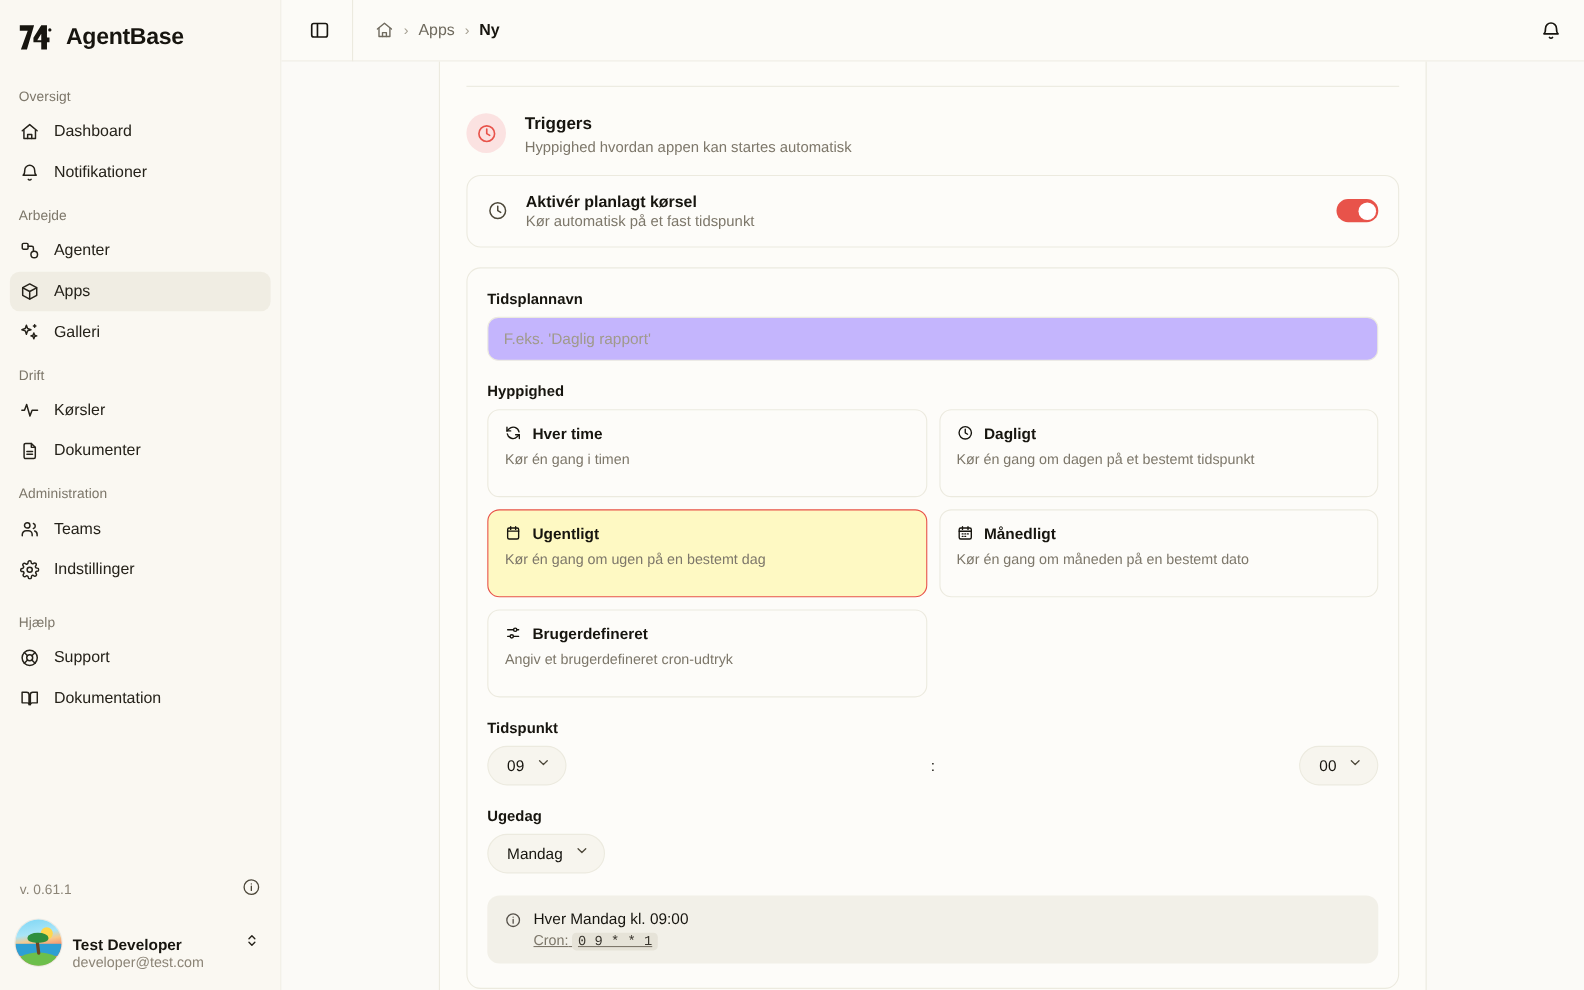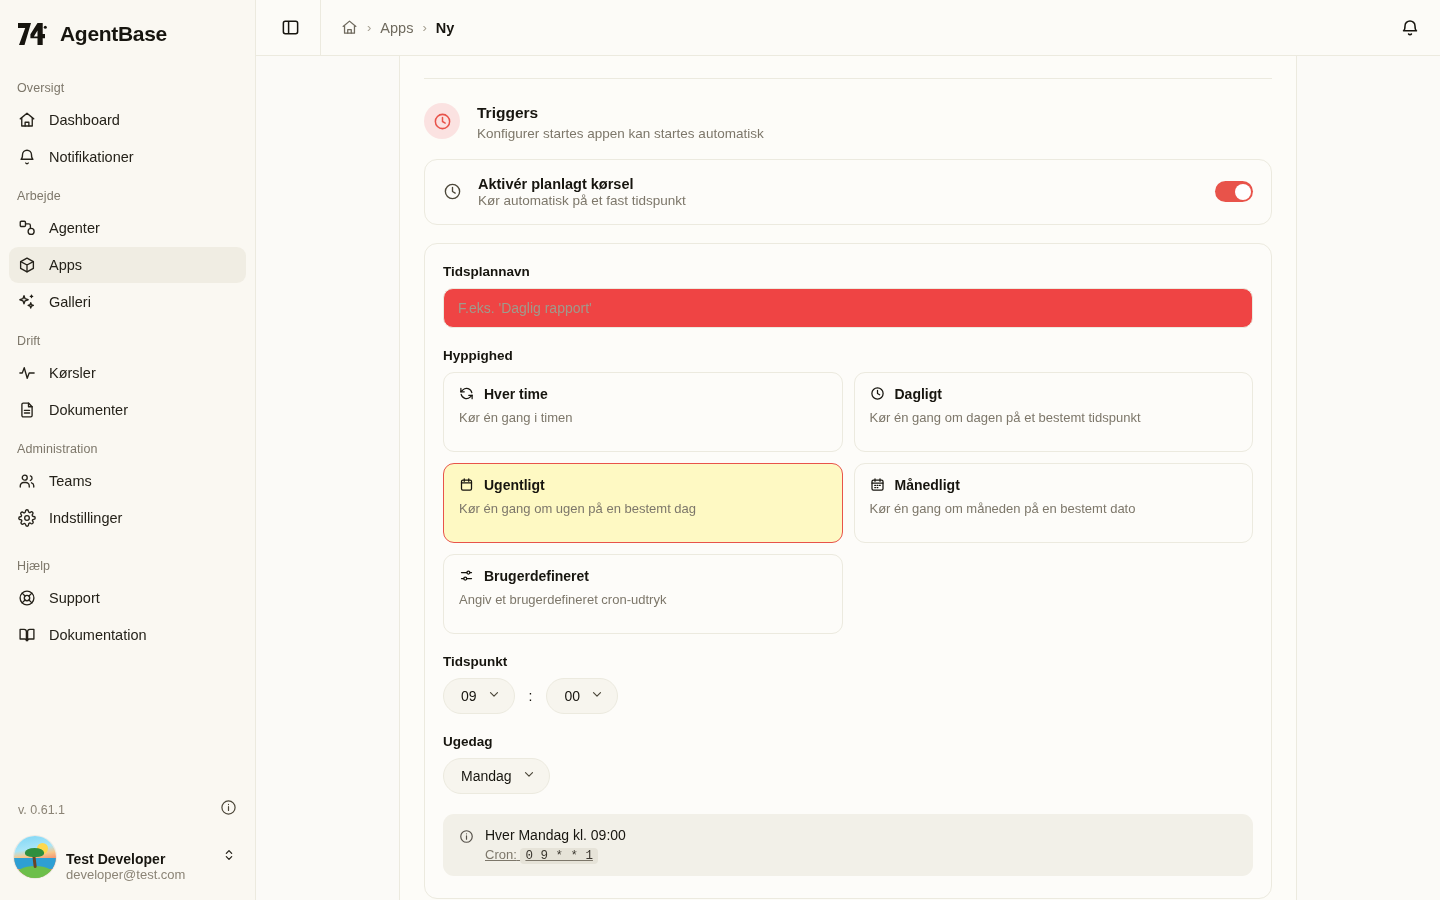--- a/index.html
+++ b/index.html
@@ -164,21 +164,21 @@
     border: 1px solid #eceadf; border-radius: 13px;
     background: #fdfcf9; padding: 20px 18px 22px 18px;
     margin-top: 18px;
   }
   .field-label {
     font-size: 13.5px; font-weight: 700; color: #17150f;
     margin-bottom: 9px; display: block;
   }
   .text-input {
     width: 100%; height: 40px; border-radius: 10px;
-    border: 1px solid #eceadf; background: #ef4444;
+    border: 1px solid #eceadf; background: #c4b5fd;
     padding: 0 14px; font-size: 14px; color: #17150f;
     font-family: "Liberation Sans", sans-serif; outline: none;
   }
   .text-input::placeholder { color: #a09a8c; }
 
   .freq-grid {
     display: grid; grid-template-columns: 1fr 1fr; gap: 11px;
     margin-top: 4px;
   }
   .freq-card {
@@ -186,21 +186,21 @@
     background: #fdfcf9; padding: 13px 15px 15px 15px; cursor: pointer;
     min-height: 80px;
   }
   .freq-card.selected { border-color: #e8534a; background: #fef9c3; }
   .freq-head { display: flex; align-items: center; gap: 10px; }
   .freq-head .ico { width: 15px; height: 15px; flex: 0 0 15px; color: #17150f; }
   .freq-title { font-size: 14px; font-weight: 700; color: #17150f; }
   .freq-sub { font-size: 13px; color: #7d776a; margin-top: 7px; line-height: 1.35; }
 
   .label-mt { margin-top: 20px; }
-  .time-row { display: flex; align-items: center; gap: 4px; }
+  .time-row { display: flex; align-items: center; gap: 17px; justify-content: space-between; }
   .select-pill {
     height: 36px; border-radius: 18px; border: 1px solid #eceadf;
     background: #f7f5ee; display: inline-flex; align-items: center;
     gap: 10px; padding: 0 13px 0 17px; cursor: pointer;
   }
   .select-pill .val { font-size: 14px; color: #17150f; }
   .colon { font-size: 14px; color: #17150f; margin: 0 10px; }
 
   .info-box {
     margin-top: 20px; border-radius: 11px; background: #f2f0e8;
@@ -419,21 +419,21 @@
 
         <div class="section-head">
           <span class="sec-badge">
             <svg viewBox="0 0 24 24" width="19" height="19" fill="none" stroke="#e8534a" stroke-width="1.9" stroke-linecap="round" stroke-linejoin="round">
                 <circle cx="12" cy="12" r="9"></circle>
                 <path d="M12 6.8V12l3.4 2"></path>
               </svg>
           </span>
           <span>
             <span class="sec-title" style="display:block">Triggers</span>
-            <span class="sec-sub" style="display:block">Konfigurer startes appen kan startes automatisk</span>
+            <span class="sec-sub" style="display:block">Hyppighed hvordan appen kan startes automatisk</span>
           </span>
         </div>
 
         <div class="toggle-card">
           <span class="ico-wrap">
             <svg viewBox="0 0 24 24" width="19" height="19" fill="none" stroke="#4c4739" stroke-width="1.7" stroke-linecap="round" stroke-linejoin="round">
                 <circle cx="12" cy="12" r="9"></circle>
                 <path d="M12 6.8V12l3.4 2"></path>
               </svg>
           </span>

